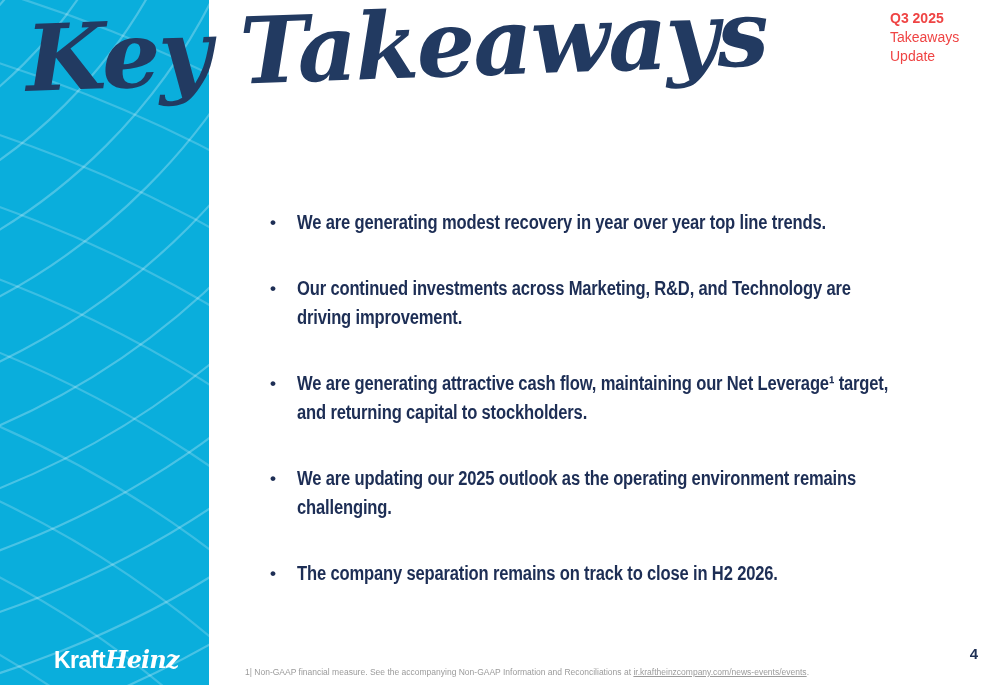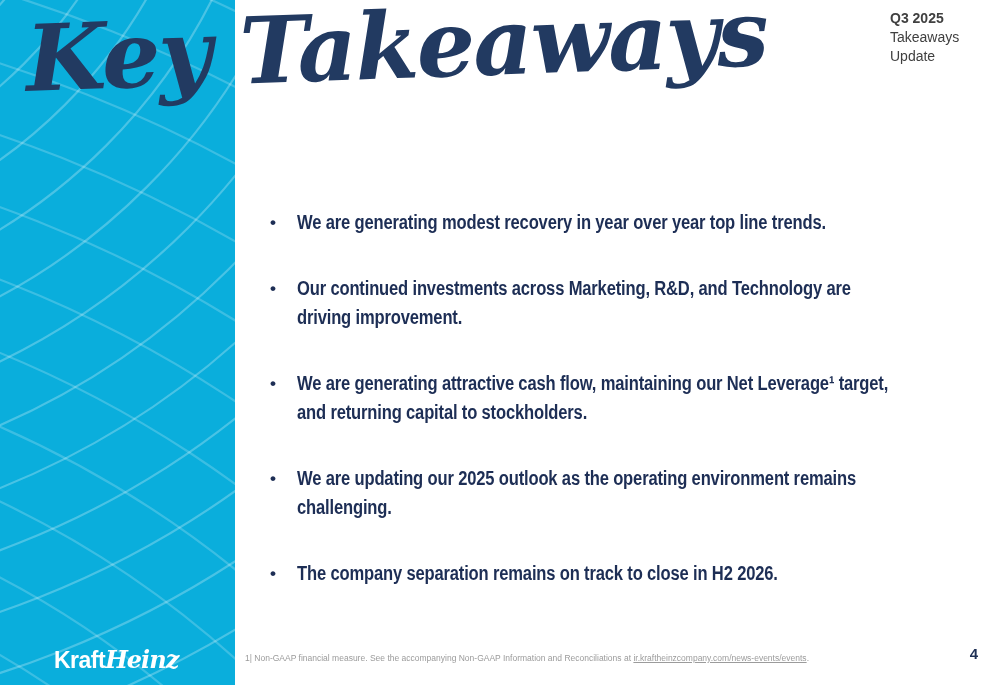--- a/index.html
+++ b/index.html
@@ -9,21 +9,21 @@
     height: 685px;
     background: #ffffff;
     overflow: hidden;
     font-family: "Liberation Sans", sans-serif;
   }
 
   
   .left-panel {
     position: absolute;
     left: 0; top: 0;
-    width: 235px; height: 685px;
+    width: 209px; height: 685px;
     background: #0aaedc;
   }
   .arcs { position: absolute; left: 0; top: 0; }
 
   
   .title {
     position: absolute;
     left: 26px; top: 2px;
     font-family: "DejaVu Serif", "Liberation Serif", serif;
     font-style: italic;
@@ -34,21 +34,21 @@
     transform: rotate(-2deg);
     transform-origin: 0 50%;
     white-space: nowrap;
     letter-spacing: -2px;
   }
 
   
   .header-right {
     position: absolute;
     left: 890px; top: 9px;
-    color: #404040;
+    color: #ef4444;
     font-size: 14px;
     line-height: 19px;
   }
   .header-right .quarter { font-weight: 700; }
   .header-right .subtitle { font-weight: 400; }
 
   
   .bullets {
     position: absolute;
     left: 270px; top: 208px;
@@ -72,21 +72,21 @@
     font-weight: 700;
     font-size: 19.5px;
     line-height: 29px;
     letter-spacing: -0.2px;
   }
   .bullet-line { white-space: nowrap; }
 
   
   .footnote {
     position: absolute;
-    left: 245px; top: 653px;
+    left: 245px; top: 667px;
     font-size: 8.5px;
     color: #9b9b9b;
     white-space: nowrap;
   }
   .footnote a { color: #9b9b9b; text-decoration: underline; cursor: pointer; }
 
   
   .page-number {
     position: absolute;
     left: 958px; top: 645px;

